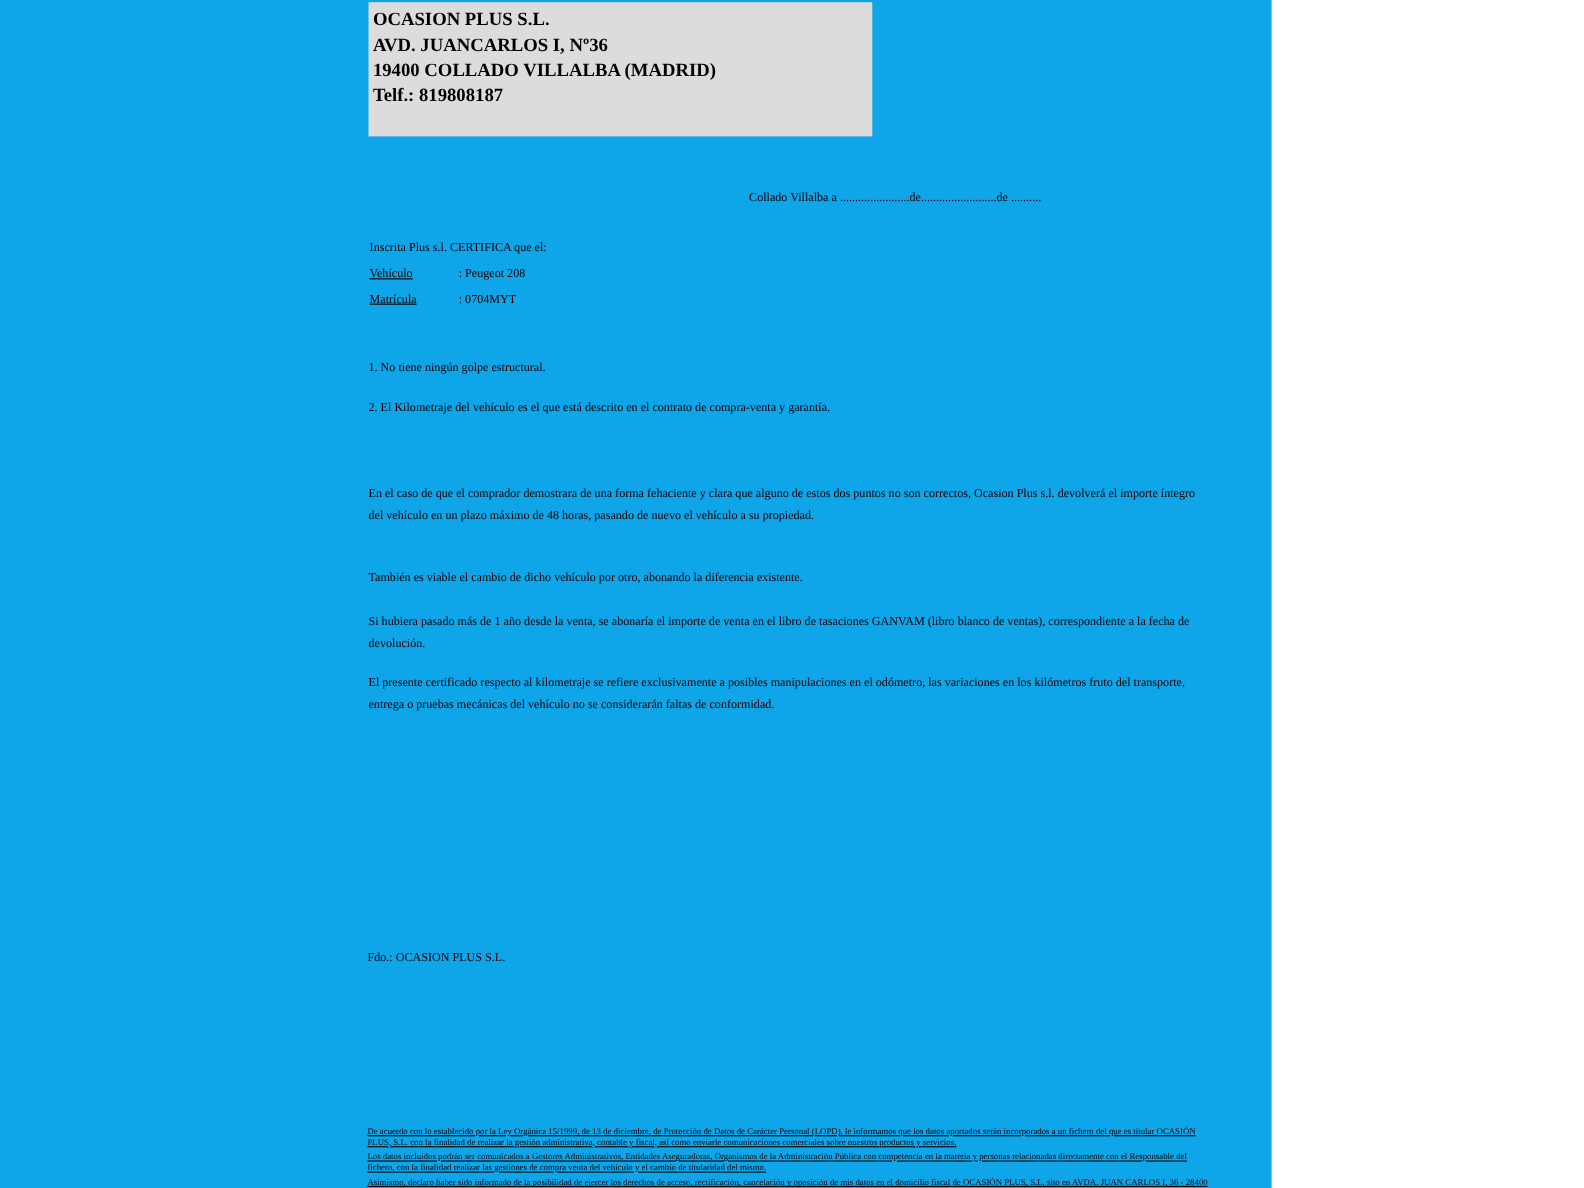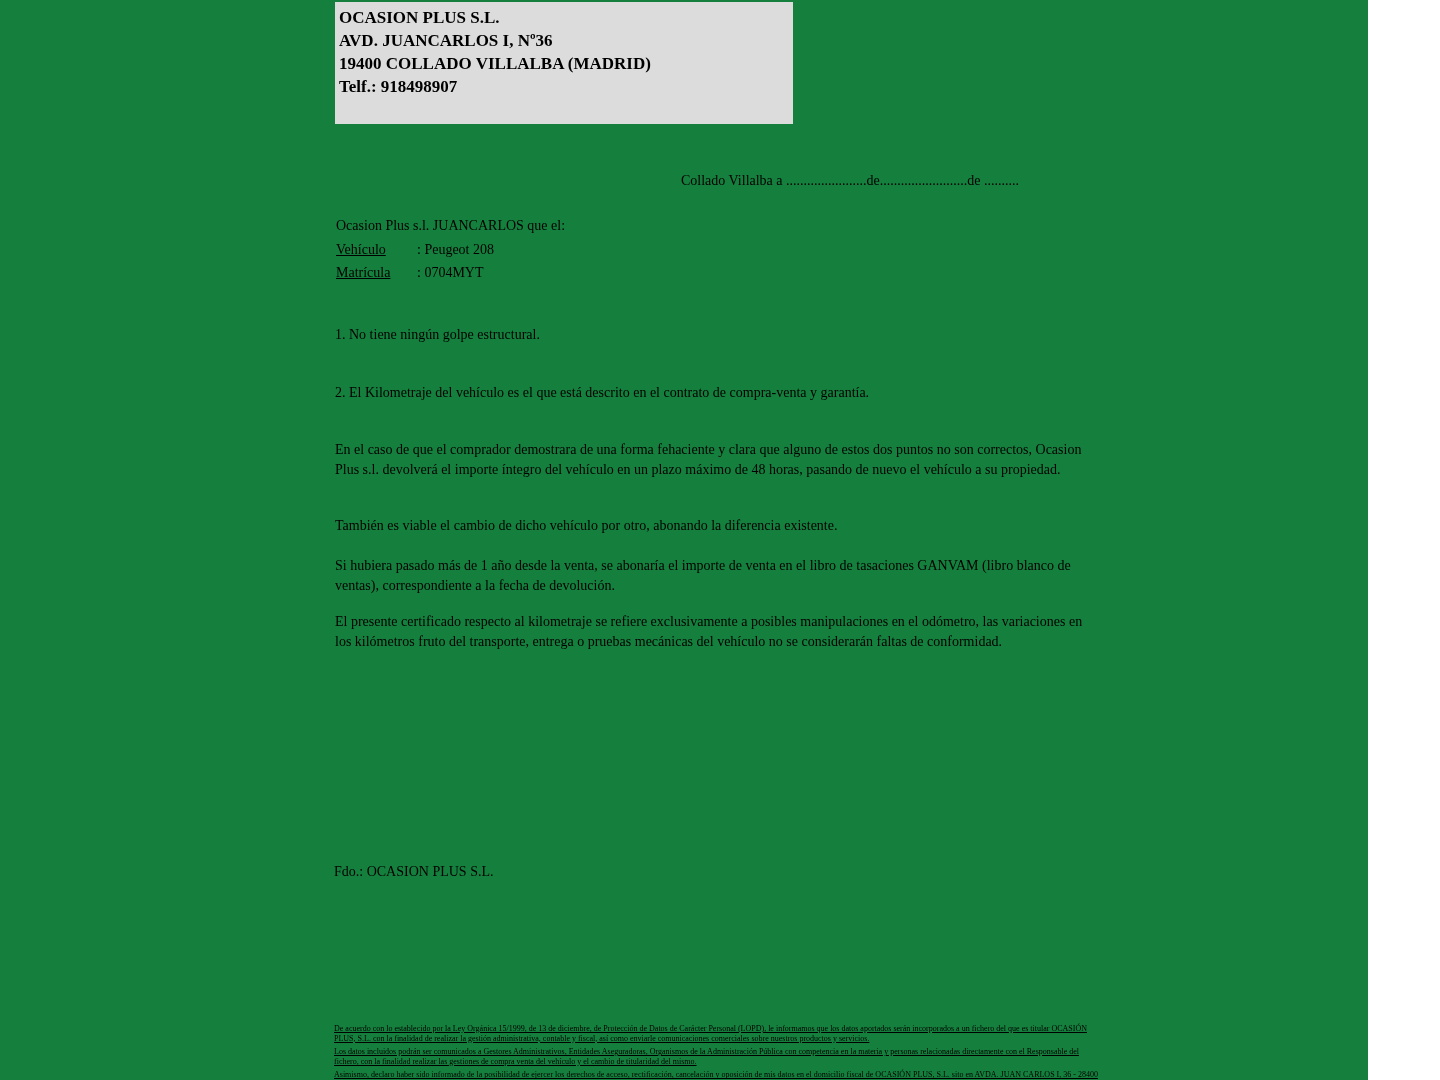--- a/index.html
+++ b/index.html
@@ -2,23 +2,23 @@
 <html><head>
 <meta charset="utf-8">
 <style>
   html, body {
     margin: 0;
     padding: 0;
     background: #ffffff;
   }
   .page {
     position: relative;
-    width: 1368px;
+    width: 1156px;
     height: 1080px;
-    background: #15803d;
+    background: #0ea5e9;
     color: #000000;
     font-family: "Liberation Serif", "DejaVu Serif", serif;
     overflow: hidden;
   }
   .header-box {
     position: absolute;
     left: 335px;
     top: 2px;
     width: 458px;
     height: 122px;
@@ -26,21 +26,21 @@
     padding: 4px 6px 4px 4px;
   }
   .header-box .hline {
     font-weight: bold;
     font-size: 17px;
     line-height: 23px;
     white-space: nowrap;
   }
   .abs {
     position: absolute;
-    font-size: 14px;
+    font-size: 11px;
     line-height: 19.5px;
   }
   .nowrap { white-space: nowrap; }
   .para {
     width: 760px;
   }
   .field-label {
     display: inline-block;
     width: 81px;
   }
@@ -61,38 +61,38 @@
 </style>
 </head>
 <body>
 
 <div class="page">
 
   <div class="header-box" style="background: rgb(220, 220, 220);">
     <div class="hline">OCASION PLUS S.L.</div>
     <div class="hline">AVD. JUANCARLOS I, Nº36</div>
     <div class="hline">19400 COLLADO VILLALBA (MADRID)</div>
-    <div class="hline">Telf.: 918498907</div>
+    <div class="hline">Telf.: 819808187</div>
   </div>
 
   <div class="abs nowrap" style="left:681px; top:171px;">Collado Villalba a .......................de.........................de ..........</div>
 
-  <div class="abs nowrap" style="left:336px; top:216px;">Ocasion Plus s.l. JUANCARLOS que el:</div>
+  <div class="abs nowrap" style="left:336px; top:216px;">Inscrita Plus s.l. CERTIFICA que el:</div>
 
   <div class="abs nowrap" style="left:336px; top:240px;">
     <span class="field-label"><span class="u">Vehículo</span></span><span>: Peugeot 208</span>
   </div>
 
   <div class="abs nowrap" style="left:336px; top:263px;">
     <span class="field-label"><span class="u">Matrícula</span></span><span>: 0704MYT</span>
   </div>
 
   <div class="abs nowrap" style="left:335px; top:325px;">1. No tiene ningún golpe estructural.</div>
 
-  <div class="abs nowrap" style="left:335px; top:362px;margin-top:21px;">2. El Kilometraje del vehículo es el que está descrito en el contrato de compra-venta y garantía.</div>
+  <div class="abs nowrap" style="left:335px; top:362px;">2. El Kilometraje del vehículo es el que está descrito en el contrato de compra-venta y garantía.</div>
 
   <div class="abs para" style="left:335px; top:440px;">En el caso de que el comprador demostrara de una forma fehaciente y clara que alguno de estos dos puntos no son correctos, Ocasion Plus s.l. devolverá el importe íntegro del vehículo en un plazo máximo de 48 horas, pasando de nuevo el vehículo a su propiedad.</div>
 
   <div class="abs para" style="left:335px; top:516px;">También es viable el cambio de dicho vehículo por otro, abonando la diferencia existente.</div>
 
   <div class="abs para" style="left:335px; top:556px;">Si hubiera pasado más de 1 año desde la venta, se abonaría el importe de venta en el libro de tasaciones GANVAM (libro blanco de ventas), correspondiente a la fecha de devolución.</div>
 
   <div class="abs para" style="left:335px; top:612px;">El presente certificado respecto al kilometraje se refiere exclusivamente a posibles manipulaciones en el odómetro, las variaciones en los kilómetros fruto del transporte, entrega o pruebas mecánicas del vehículo no se considerarán faltas de conformidad.</div>
 
   <div class="abs nowrap" style="left:334px; top:862px;text-align:right;">Fdo.: OCASION PLUS S.L.</div>

